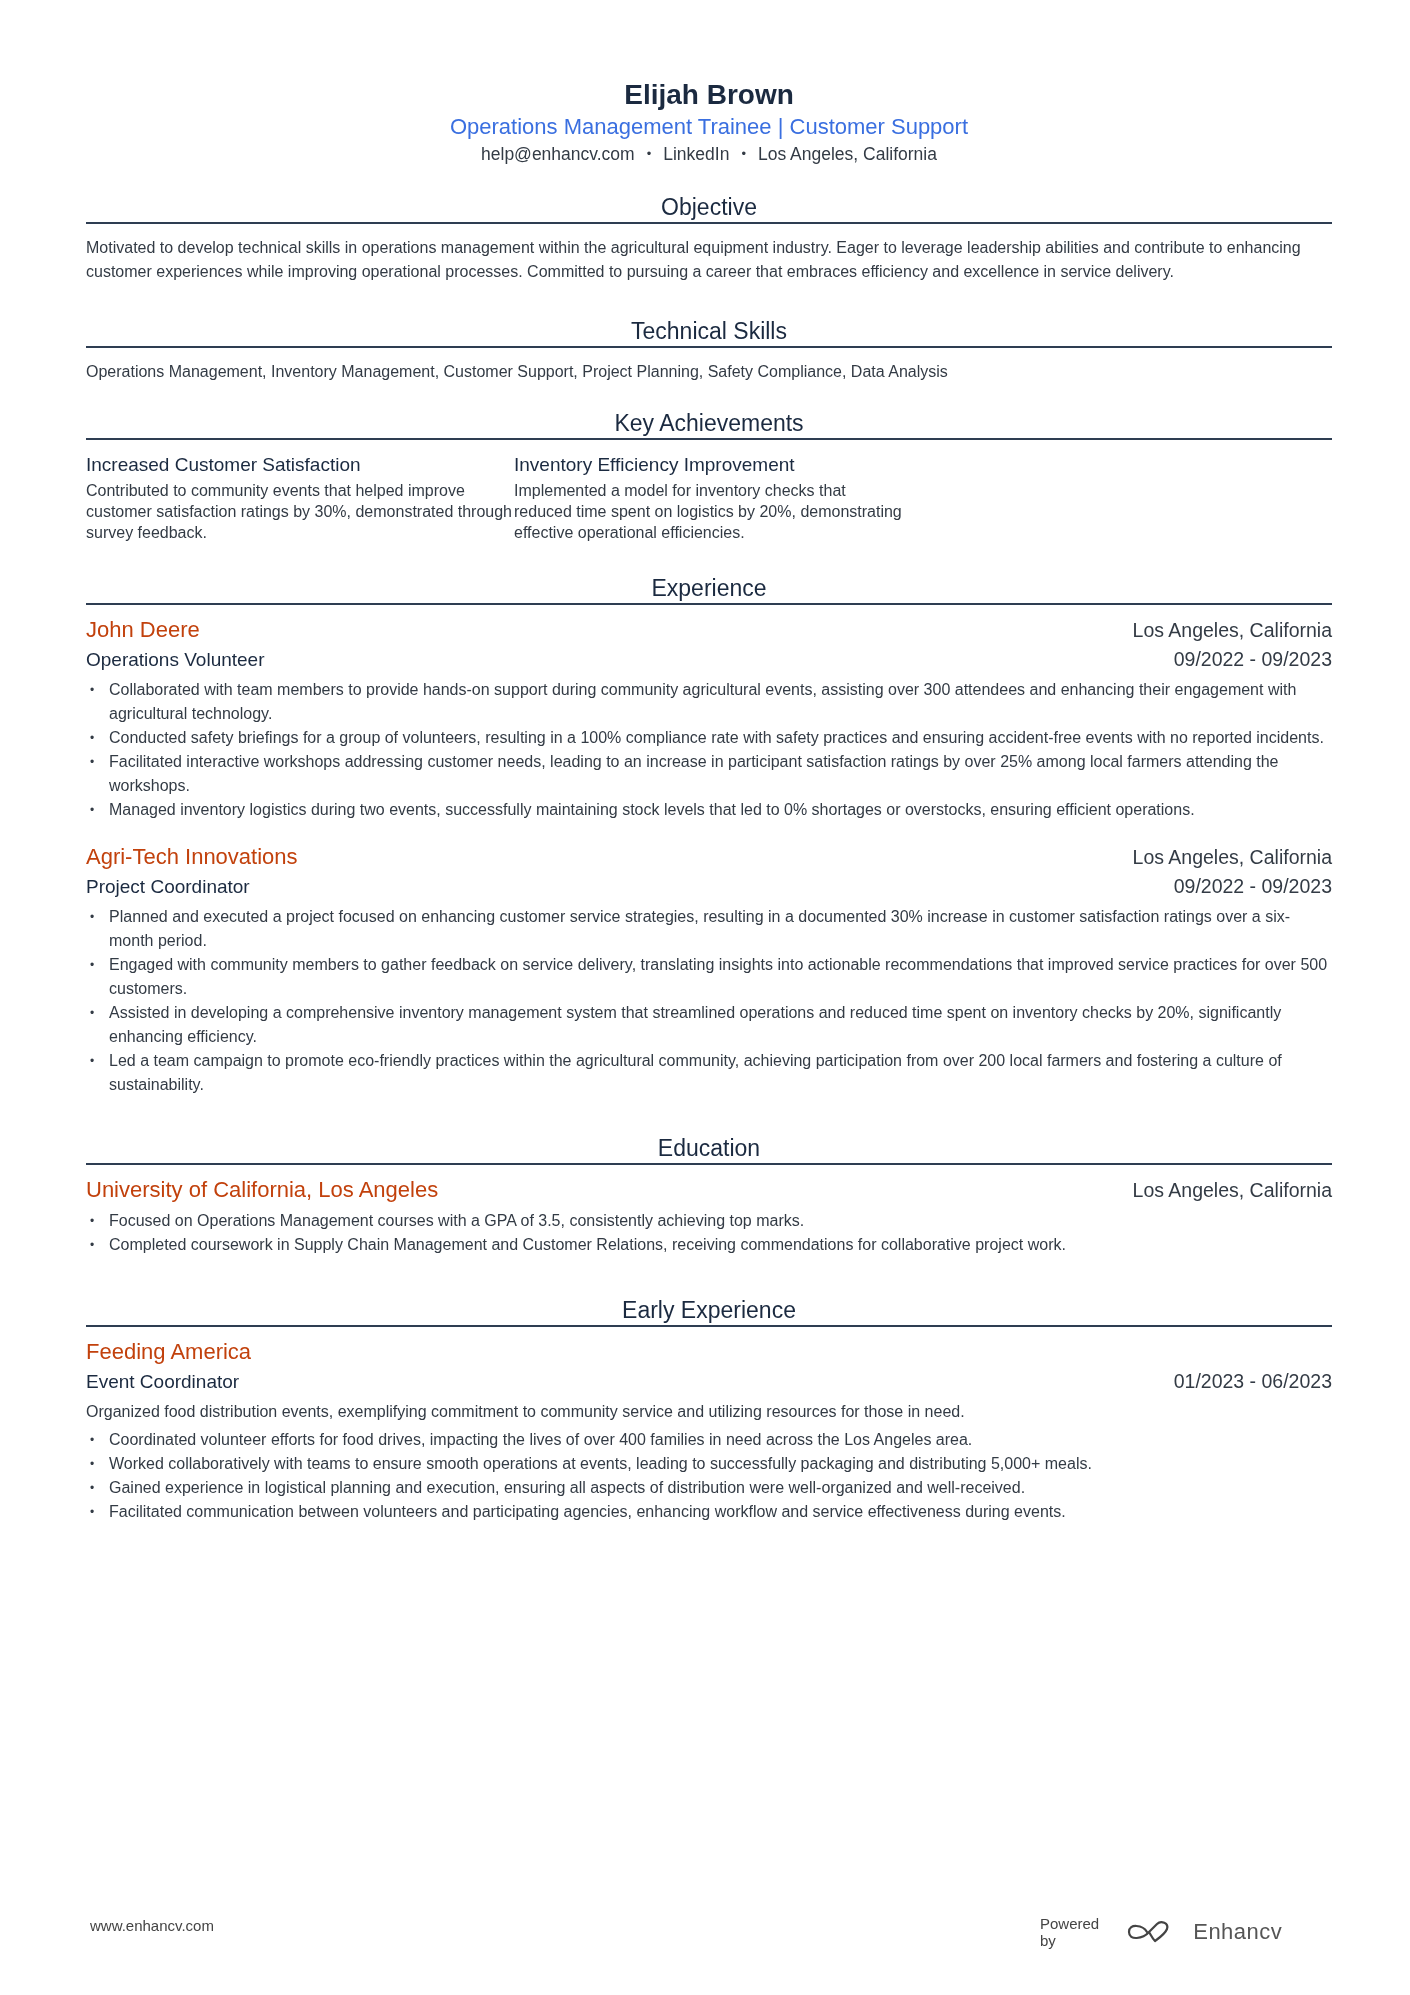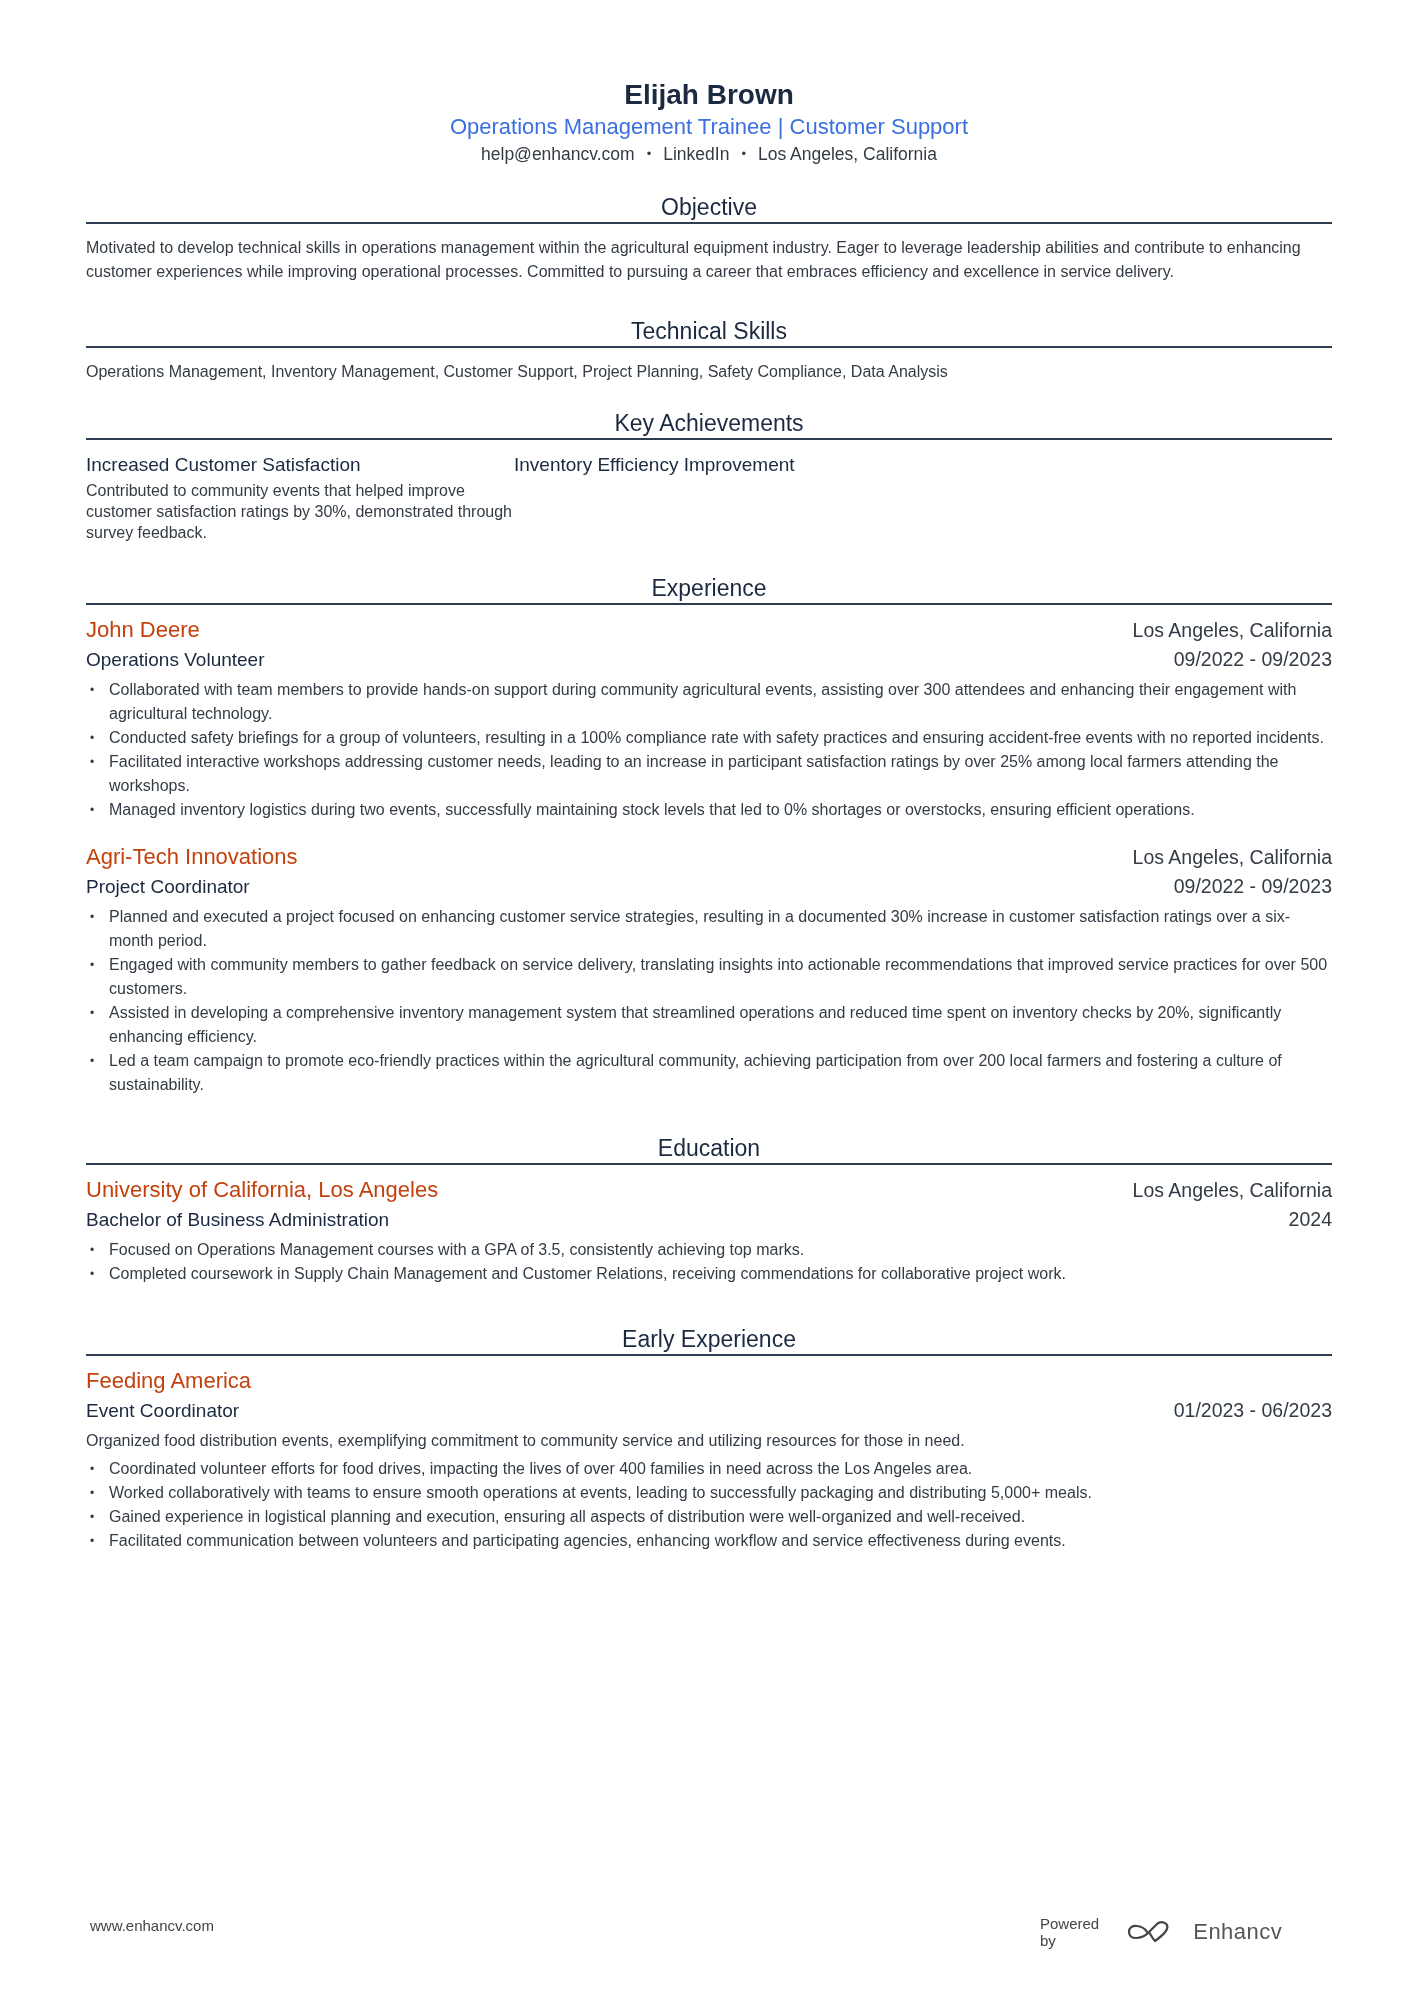--- a/index.html
+++ b/index.html
@@ -60,20 +60,21 @@
 
   <div class="section" style="margin-top:24px">
     <div class="section-title">Key Achievements</div>
     <div class="achievements">
       <div class="ach">
         <div class="ach-title">Increased Customer Satisfaction</div>
         <div class="ach-desc">Contributed to community events that helped improve customer satisfaction ratings by 30%, demonstrated through survey feedback.</div>
       </div>
       <div class="ach" style="width:390px">
         <div class="ach-title">Inventory Efficiency Improvement</div>
+        <div class="ach-desc">Implemented a model for inventory checks that reduced time spent on logistics by 20%, demonstrating effective operational efficiencies.</div>
       </div>
     </div>
   </div>
 
   <div class="section" style="margin-top:30px">
     <div class="section-title">Experience</div>
 
     <div class="entry">
       <div class="row">
         <div class="company">John Deere</div>
@@ -109,24 +110,20 @@
     </div>
   </div>
 
   <div class="section" style="margin-top:36px">
     <div class="section-title">Education</div>
     <div class="entry">
       <div class="row">
         <div class="company">University of California, Los Angeles</div>
         <div class="location">Los Angeles, California</div>
       </div>
-      <div class="row">
-        <div class="role">Bachelor of Business Administration</div>
-        <div class="dates">2024</div>
-      </div>
       <ul class="bullets">
         <li>Focused on Operations Management courses with a GPA of 3.5, consistently achieving top marks.</li>
         <li>Completed coursework in Supply Chain Management and Customer Relations, receiving commendations for collaborative project work.</li>
       </ul>
     </div>
   </div>
 
   <div class="section" style="margin-top:38px">
     <div class="section-title">Early Experience</div>
     <div class="entry">

